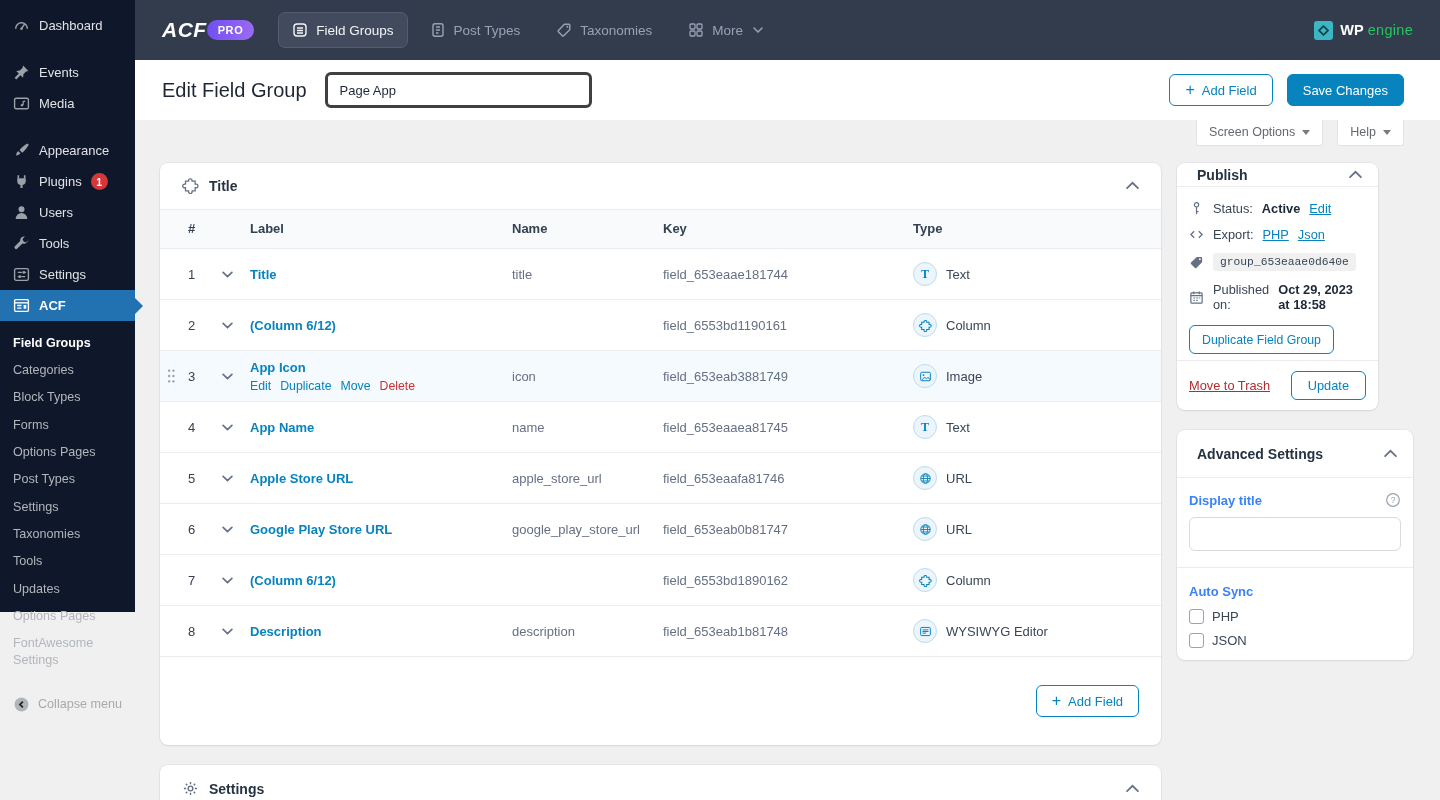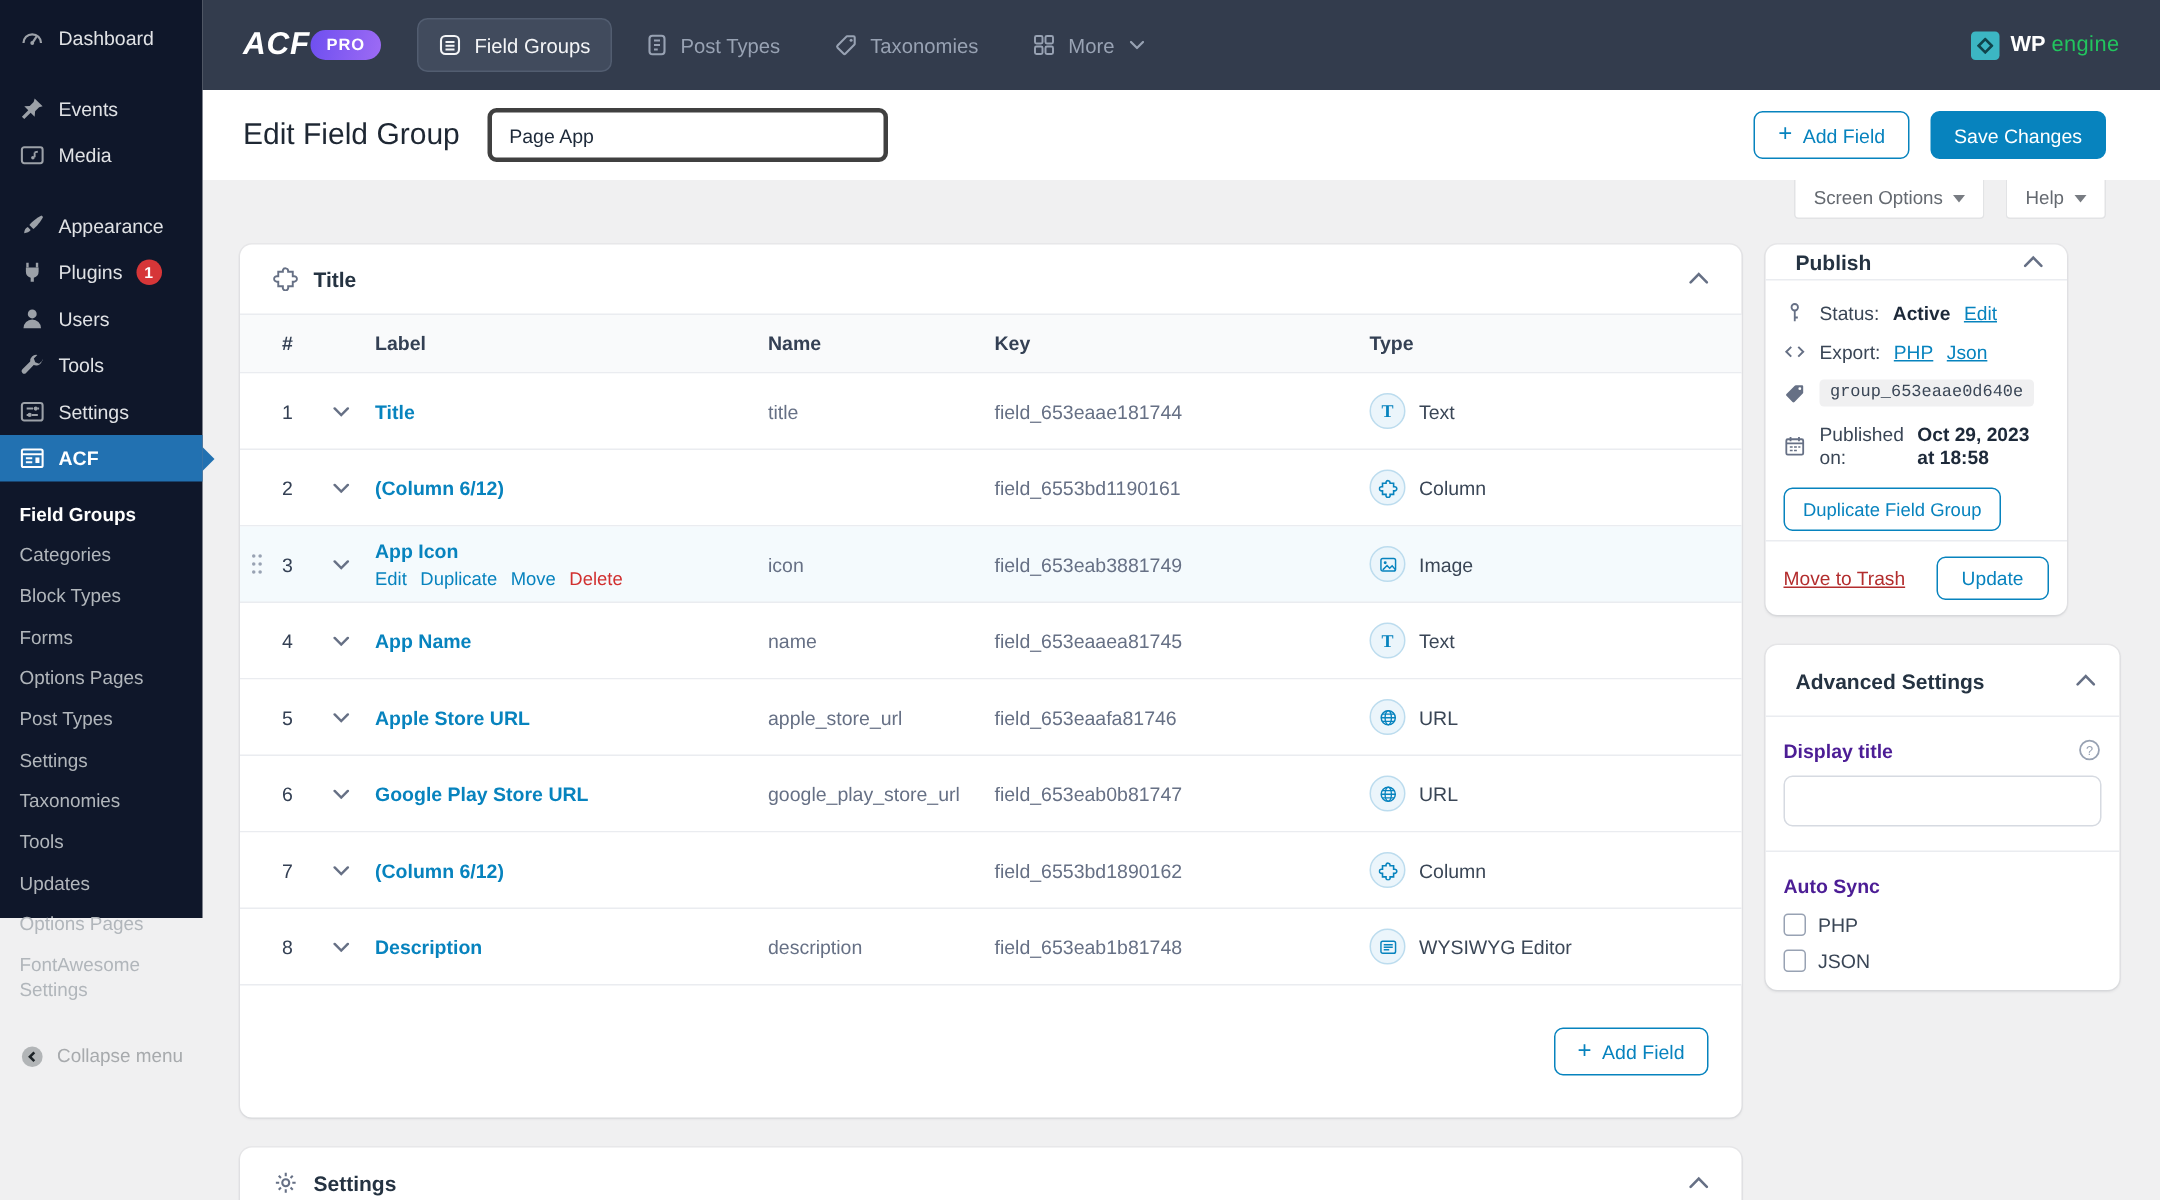--- a/index.html
+++ b/index.html
@@ -114,21 +114,21 @@
     font-size:11.3px; color:#3a4656; }
   .dup-btn { height:29px; padding:0 12px; font-size:12.3px; margin-top:2px; }
   .pub-footer { margin-top:auto; border-top:1px solid #eaecf0; display:flex; align-items:center;
     justify-content:space-between; padding:10px 12px; }
   .trash-link { color:#b32d2e; text-decoration:underline; font-size:12.8px; cursor:pointer; }
   .update-btn { height:29px; padding:0 16px; font-size:12.8px; }
 
   .advanced-panel { left:1042px; top:310px; width:236px; height:230px; }
   .adv-sec1 { padding:14px 12px 16px; border-bottom:1px solid #eaecf0; }
   .adv-label-row { display:flex; align-items:center; justify-content:space-between; margin-bottom:9px; }
-  .adv-label { font-size:13px; font-weight:700; color:#4c1d95; }
+  .adv-label { font-size:13px; font-weight:700; color:#3b82f6; }
   .help-icon { width:16px; height:16px; color:#98a2b3; display:flex; cursor:pointer; }
   .adv-input { width:100%; height:34px; border:1px solid #d6dae1; border-radius:6px; padding:0 10px;
     font-size:13px; font-family:inherit; outline:none; }
   .adv-sec2 { padding:14px 12px; }
   .sync-opt { display:flex; align-items:center; gap:8px; font-size:13px; color:#3a4656; margin-top:9px; cursor:pointer; }
   .sync-opt input { appearance:none; -webkit-appearance:none; width:15px; height:15px; border:1px solid #98a2b3;
     border-radius:3px; background:#fff; margin:0; cursor:pointer; }
 </style>
 </head>
 <body>

